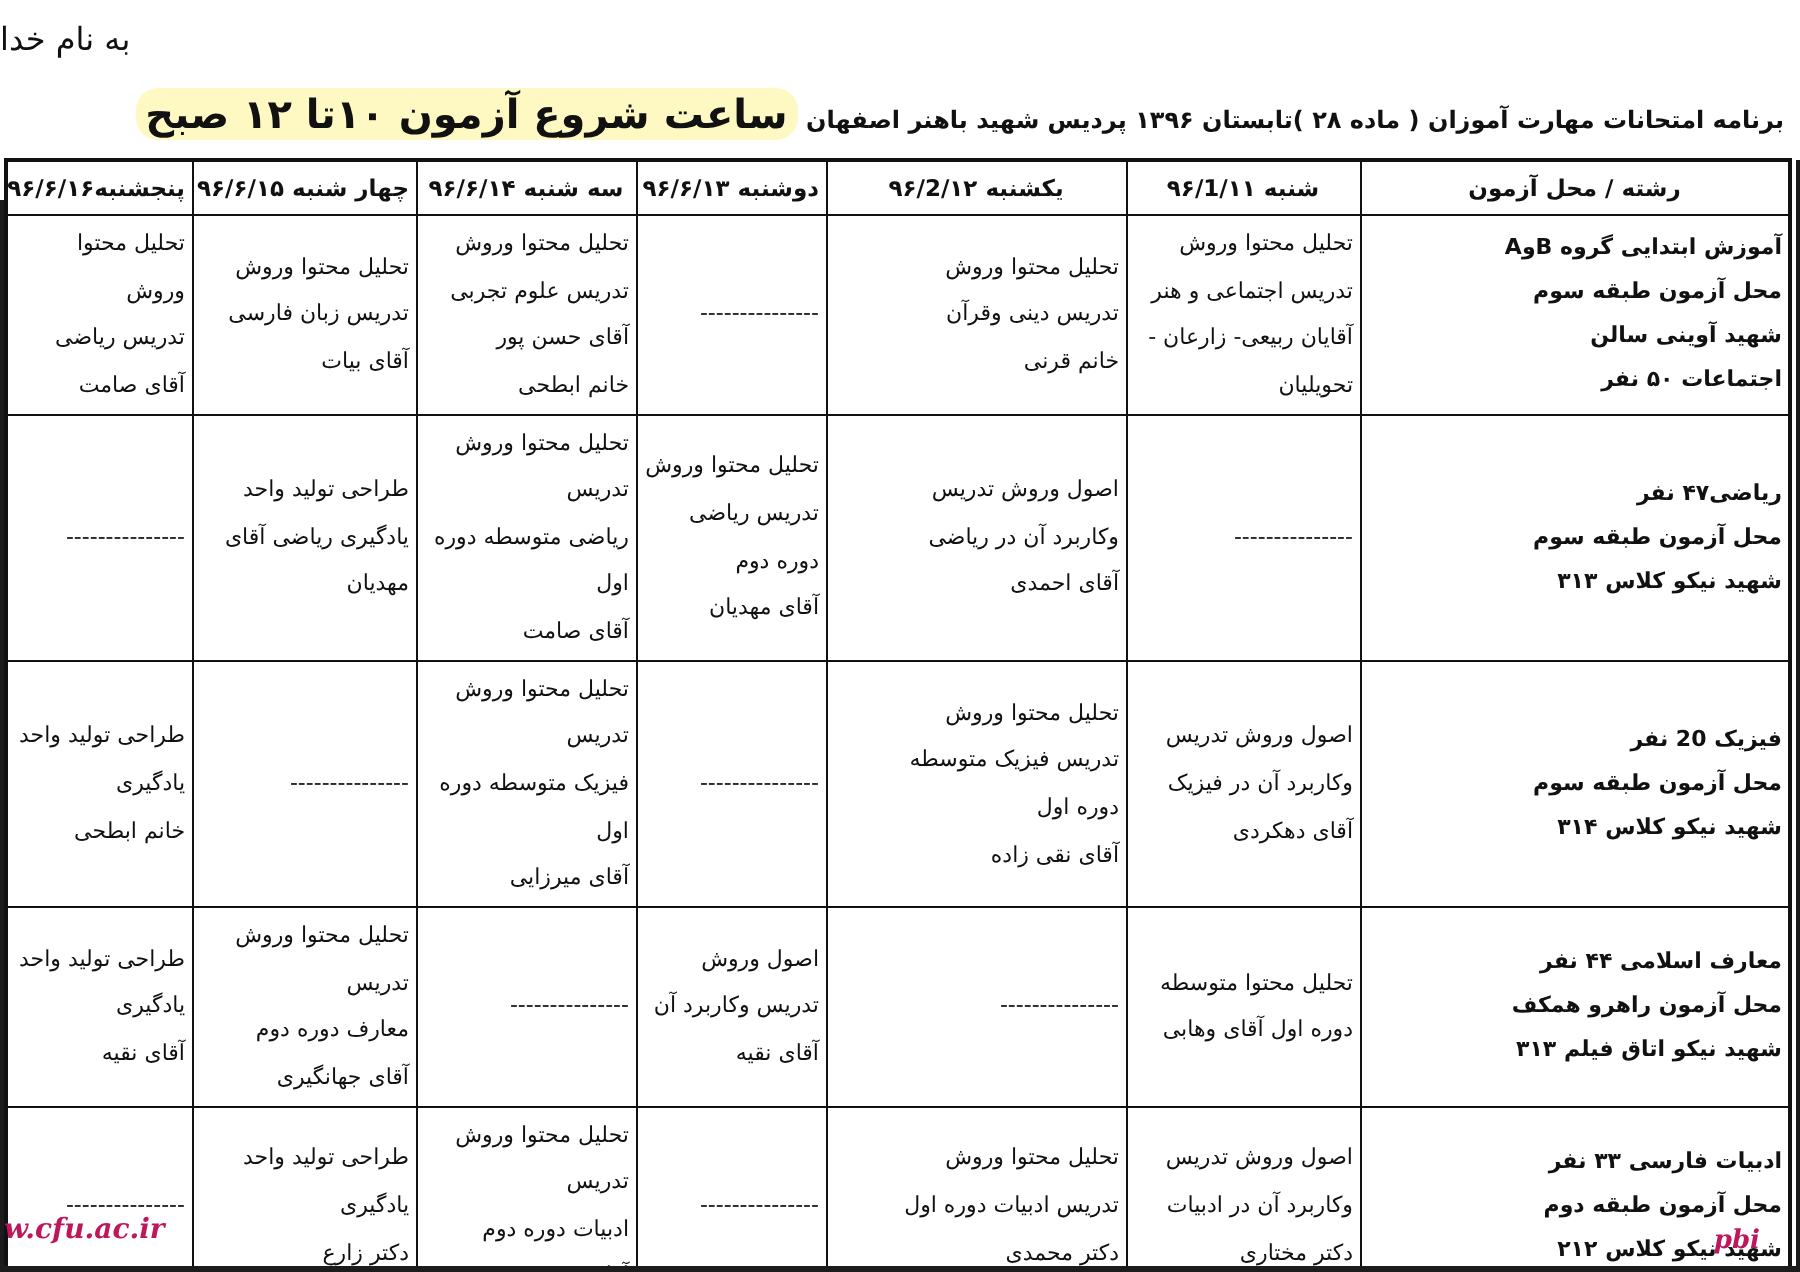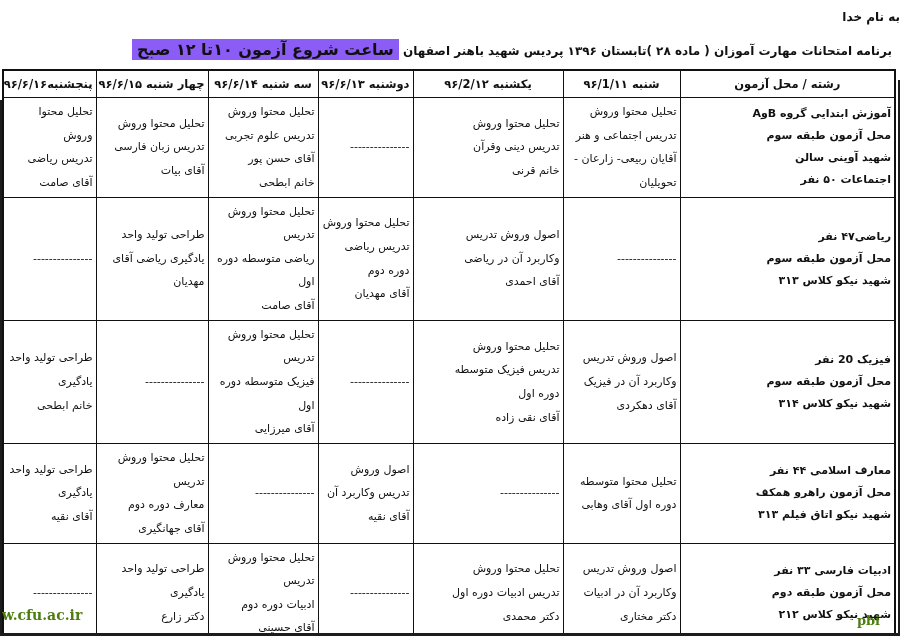--- a/index.html
+++ b/index.html
@@ -8,45 +8,45 @@
     background:#ffffff;color:#111;
     font-family:"DejaVu Sans",sans-serif;
     direction:rtl;
   }
   
   .edge-left{position:absolute;left:0;top:100px;bottom:0;width:2px;background:#1c1c1c;}
   .edge-right{position:absolute;right:0;top:80px;bottom:0;width:2px;background:#1c1c1c;}
   .edge-bottom{position:absolute;left:0;right:0;bottom:0;height:3px;background:#1c1c1c;}
 
   .bismillah{
-    text-align:right;font-weight:bold;font-size:12px;padding-top:10px;
+    text-align:left;font-weight:normal;font-size:16px;padding-top:10px;
   }
   .title-line{
     text-align:right;padding:16px 8px 6px 0;font-size:12px;font-weight:bold;
     white-space:nowrap;
   }
   .title-highlight{
-    font-size:16px;font-weight:bold;background:#8b5cf6;padding:1px 5px;
+    font-size:20px;font-weight:bold;background:#fef9c3;padding:1px 5px;border-radius:11px;
   }
 
   table.schedule{
     width:892px;margin:4px 4px 0 4px;border-collapse:collapse;table-layout:fixed;
     border:2px solid #111;
   }
   .schedule th,.schedule td{
     border:1.6px solid #111;vertical-align:middle;
     padding:2px 3px;overflow:hidden;
   }
   .schedule th{font-size:11.5px;font-weight:bold;height:22px;white-space:nowrap;}
   .schedule td{font-size:11px;line-height:2.15;white-space:pre-line;}
   .schedule td.field{font-weight:bold;font-size:11px;line-height:2.0;}
   tr.r0{height:98px;} tr.r1{height:74px;} tr.r2{height:86px;}
   tr.r3{height:86px;} tr.r4{height:82px;}
 
-  .wm{position:absolute;color:#4d7c0f;font-weight:bold;
+  .wm{position:absolute;color:#be185d;font-weight:bold;font-style:italic;
       font-family:"DejaVu Serif",serif;direction:ltr;}
   .wm-left{left:2px;bottom:13px;font-size:14px;}
   .wm-right{right:20px;bottom:8px;font-size:13px;}
 </style>
 </head>
 <body>
 
 <div class="bismillah">به نام خدا</div>
 
 <div class="title-line">

